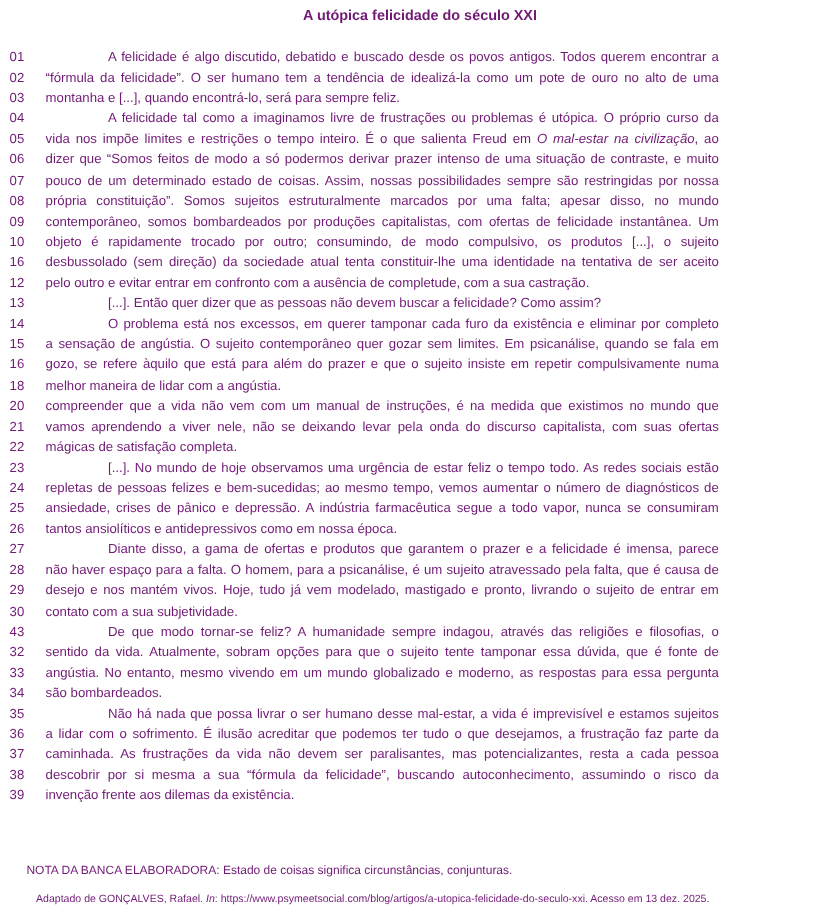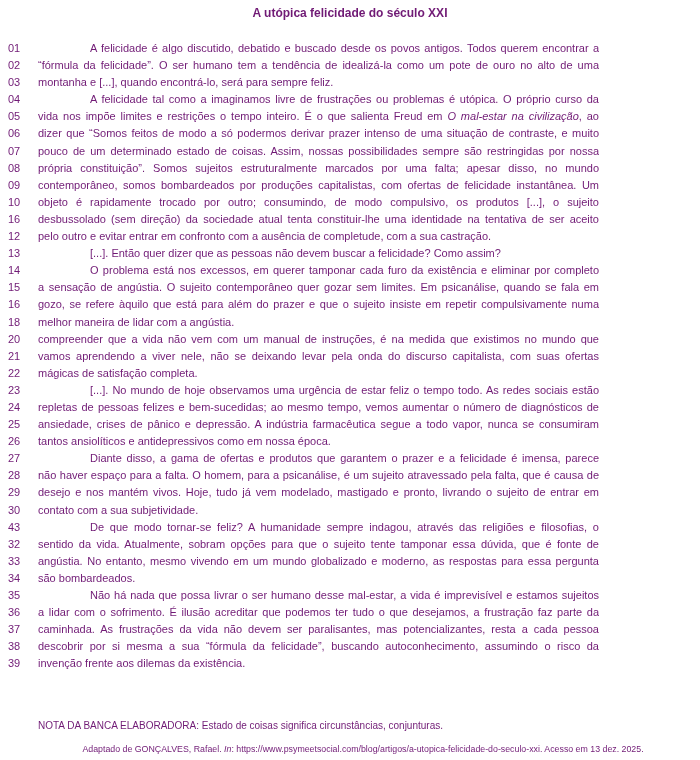--- a/index.html
+++ b/index.html
@@ -30,27 +30,27 @@
     margin-right: 5px;
     max-height: 17.1px;
     overflow: hidden;
     text-align: justify;
     text-align-last: justify;
   }
   .line-text.end { text-align: left; text-align-last: left; }
   .line-text.indent { text-indent: 52px; }
   .italic { font-style: italic; }
   .note {
-    position: absolute; top: 719px; left: 38px; right: 5px;
+    position: absolute; top: 719px; left: 22px; right: 5px;
     font-size: 10px; line-height: 13px;
   }
   .source {
     position: absolute; top: 744px; left: 30px; right: 4px;
     font-size: 8.8px; line-height: 11px;
-    text-align: center;
+    text-align: left;
   }
 </style>
 </head>
 <body>
 
 <div class="page">
   <div class="title">A utópica felicidade do século XXI</div>
   <div class="lines">
       <div class="line-row">
         <span class="line-num">01</span>

